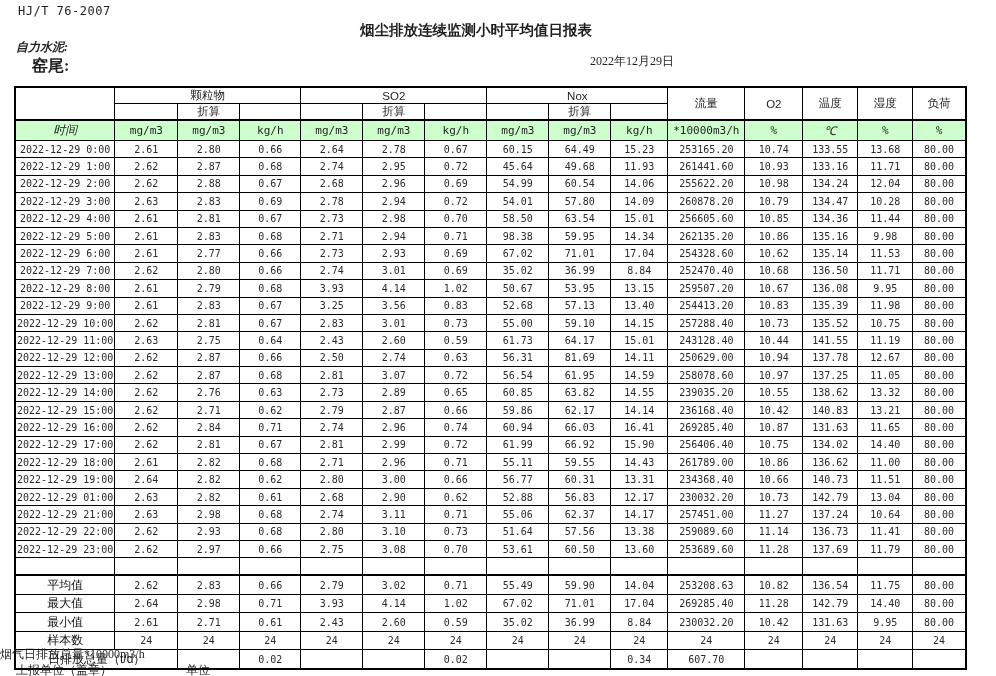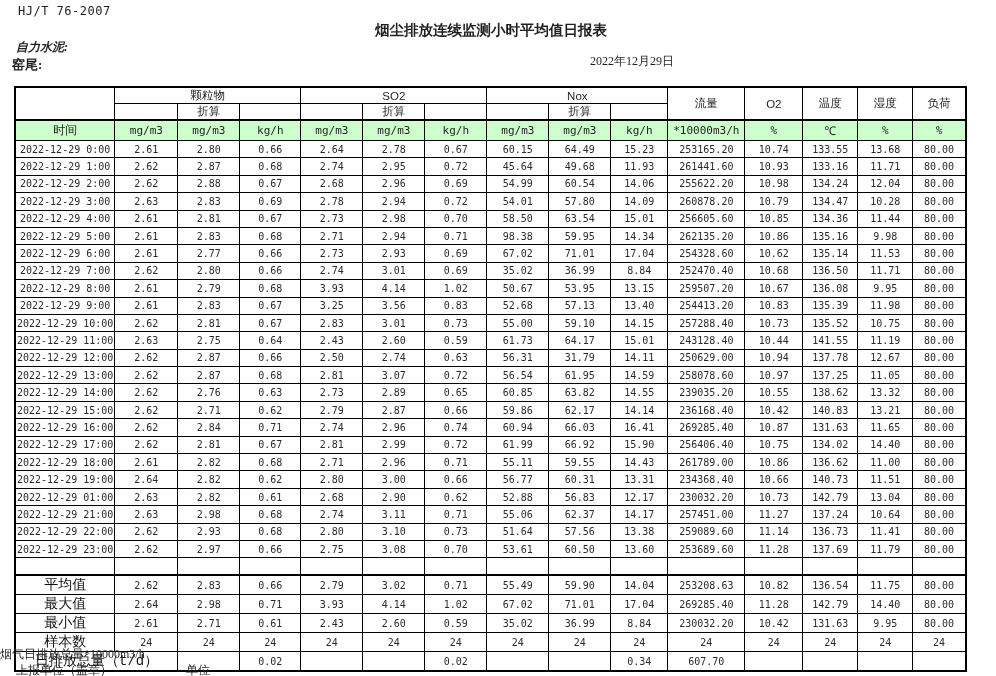--- a/index.html
+++ b/index.html
@@ -8,25 +8,25 @@
     font-family:"Liberation Serif","DejaVu Serif",serif;
     color:#1f1f1f;
   }
   .abs { position:absolute; }
   .std-no {
     left:18px; top:4px; font-weight:normal; font-size:12px;
     font-family:"DejaVu Sans Mono","Liberation Mono",monospace;
     letter-spacing:0.5px;
   }
   .title {
-    left:375px; top:21px; font-weight:bold; font-size:14.5px;
+    left:360px; top:21px; font-weight:bold; font-size:14.5px;
     font-family:"Liberation Sans",sans-serif;
   }
   .company { left:16px; top:39px; font-weight:bold; font-size:12px;font-style:italic; }
-  .location { left:12px; top:56px; font-weight:bold; font-size:13px; }
+  .location { left:32px; top:56px; font-weight:bold; font-size:16px; }
   .report-date { left:590px; top:53px; font-size:12px; }
 
   table.report {
     position:absolute; left:14px; top:86px;
     border-collapse:collapse; table-layout:fixed;
     border:2px solid #000;
     font-size:10.5px;
   }
   table.report th, table.report td {
     border:1px solid #000;
@@ -35,31 +35,31 @@
   }
   tr.h1 th, tr.h2 th {
     height:13px; font-weight:normal; font-size:11.5px;
     font-family:"Liberation Sans",sans-serif;
   }
   tr.h3 th {
     height:19px; background:#ccffcc; font-weight:normal; font-size:11px;
     border-top:2px solid #000;
     font-family:"DejaVu Sans Mono","Liberation Mono",monospace;
   }
-  tr.h3 th.cjk { font-family:"Liberation Sans",sans-serif; font-size:12px; }
+  tr.h3 th.cjk { font-family:"Liberation Sans",sans-serif; font-size:12px;font-style:italic; }
   tbody td {
     height:16.4px; color:#2a2a2a;
     font-family:"DejaVu Sans Mono","Liberation Mono",monospace;
     font-size:10px;
   }
   tbody tr.spacer td { height:16px; }
   tbody tr.summary-row td { height:17.5px; }
   tbody tr.sum-first td { border-top:2px solid #000; }
   td.sum-label, td.dt-label {
-    font-family:Liberation Mono, monospace; font-size:14px; color:#111;
+    font-family:Liberation Sans, sans-serif; font-size:12px; color:#111;
   }
   td.dt-label { text-align:left; padding-left:4px; }
   .footer-1 { left:0; top:646px; font-size:12px; }
   .footer-2 { left:16px; top:662px; font-size:12px; }
   .footer-unit { left:186px; top:662px; font-size:12px; }
 </style>
 </head>
 <body>
 
 <div class="abs std-no">HJ/T  76-2007</div>
@@ -334,21 +334,21 @@
       </tr>
       <tr>
         <td>2022-12-29 12:00</td>
         <td>2.62</td>
         <td>2.87</td>
         <td>0.66</td>
         <td>2.50</td>
         <td>2.74</td>
         <td>0.63</td>
         <td>56.31</td>
-        <td>31.79</td>
+        <td>81.69</td>
         <td>14.11</td>
         <td>250629.00</td>
         <td>10.94</td>
         <td>137.78</td>
         <td>12.67</td>
         <td>80.00</td>
       </tr>
       <tr>
         <td>2022-12-29 13:00</td>
         <td>2.62</td>

